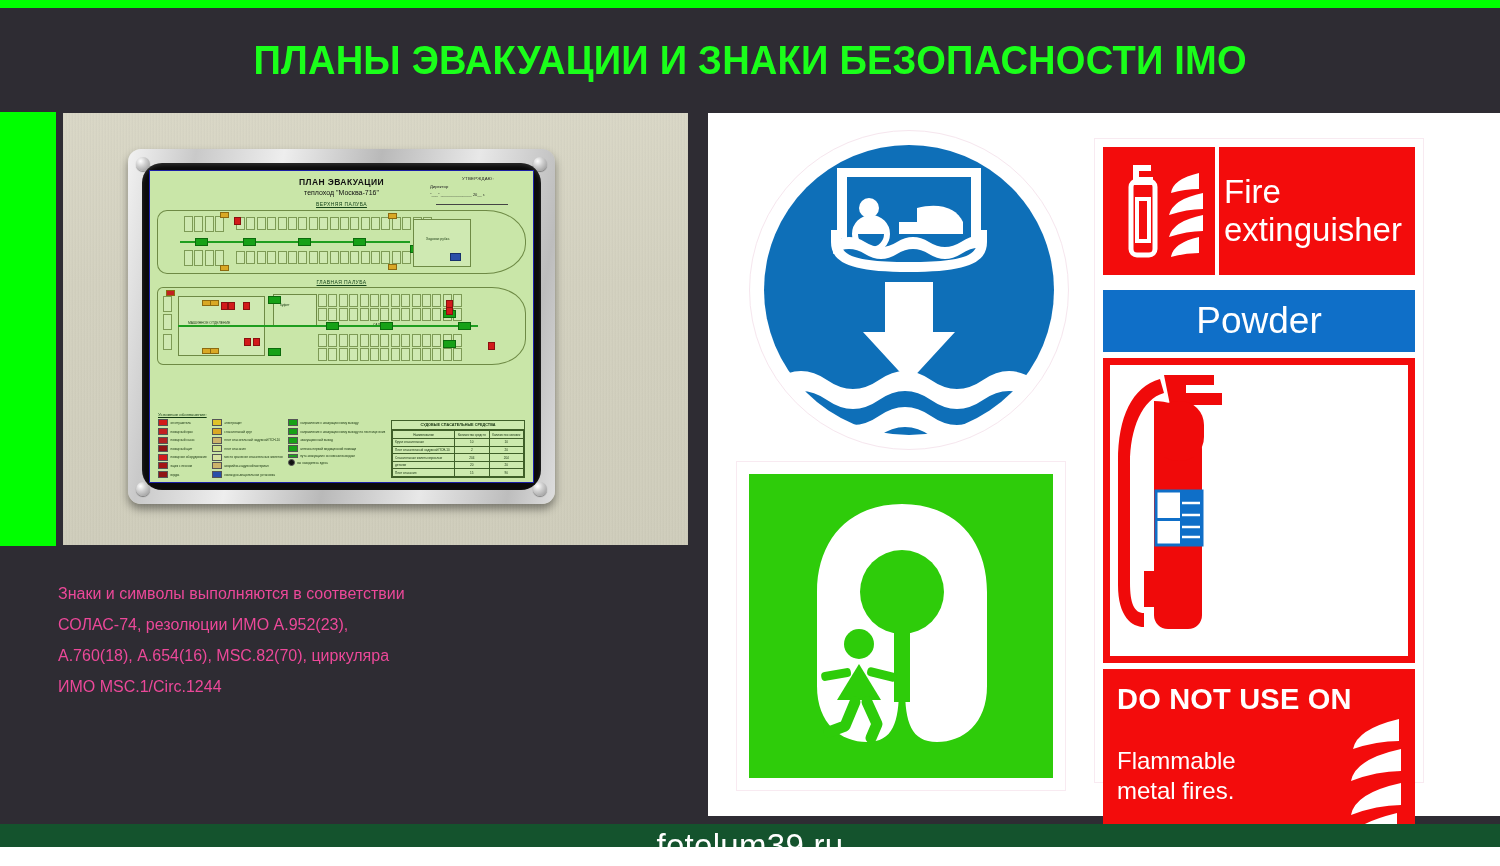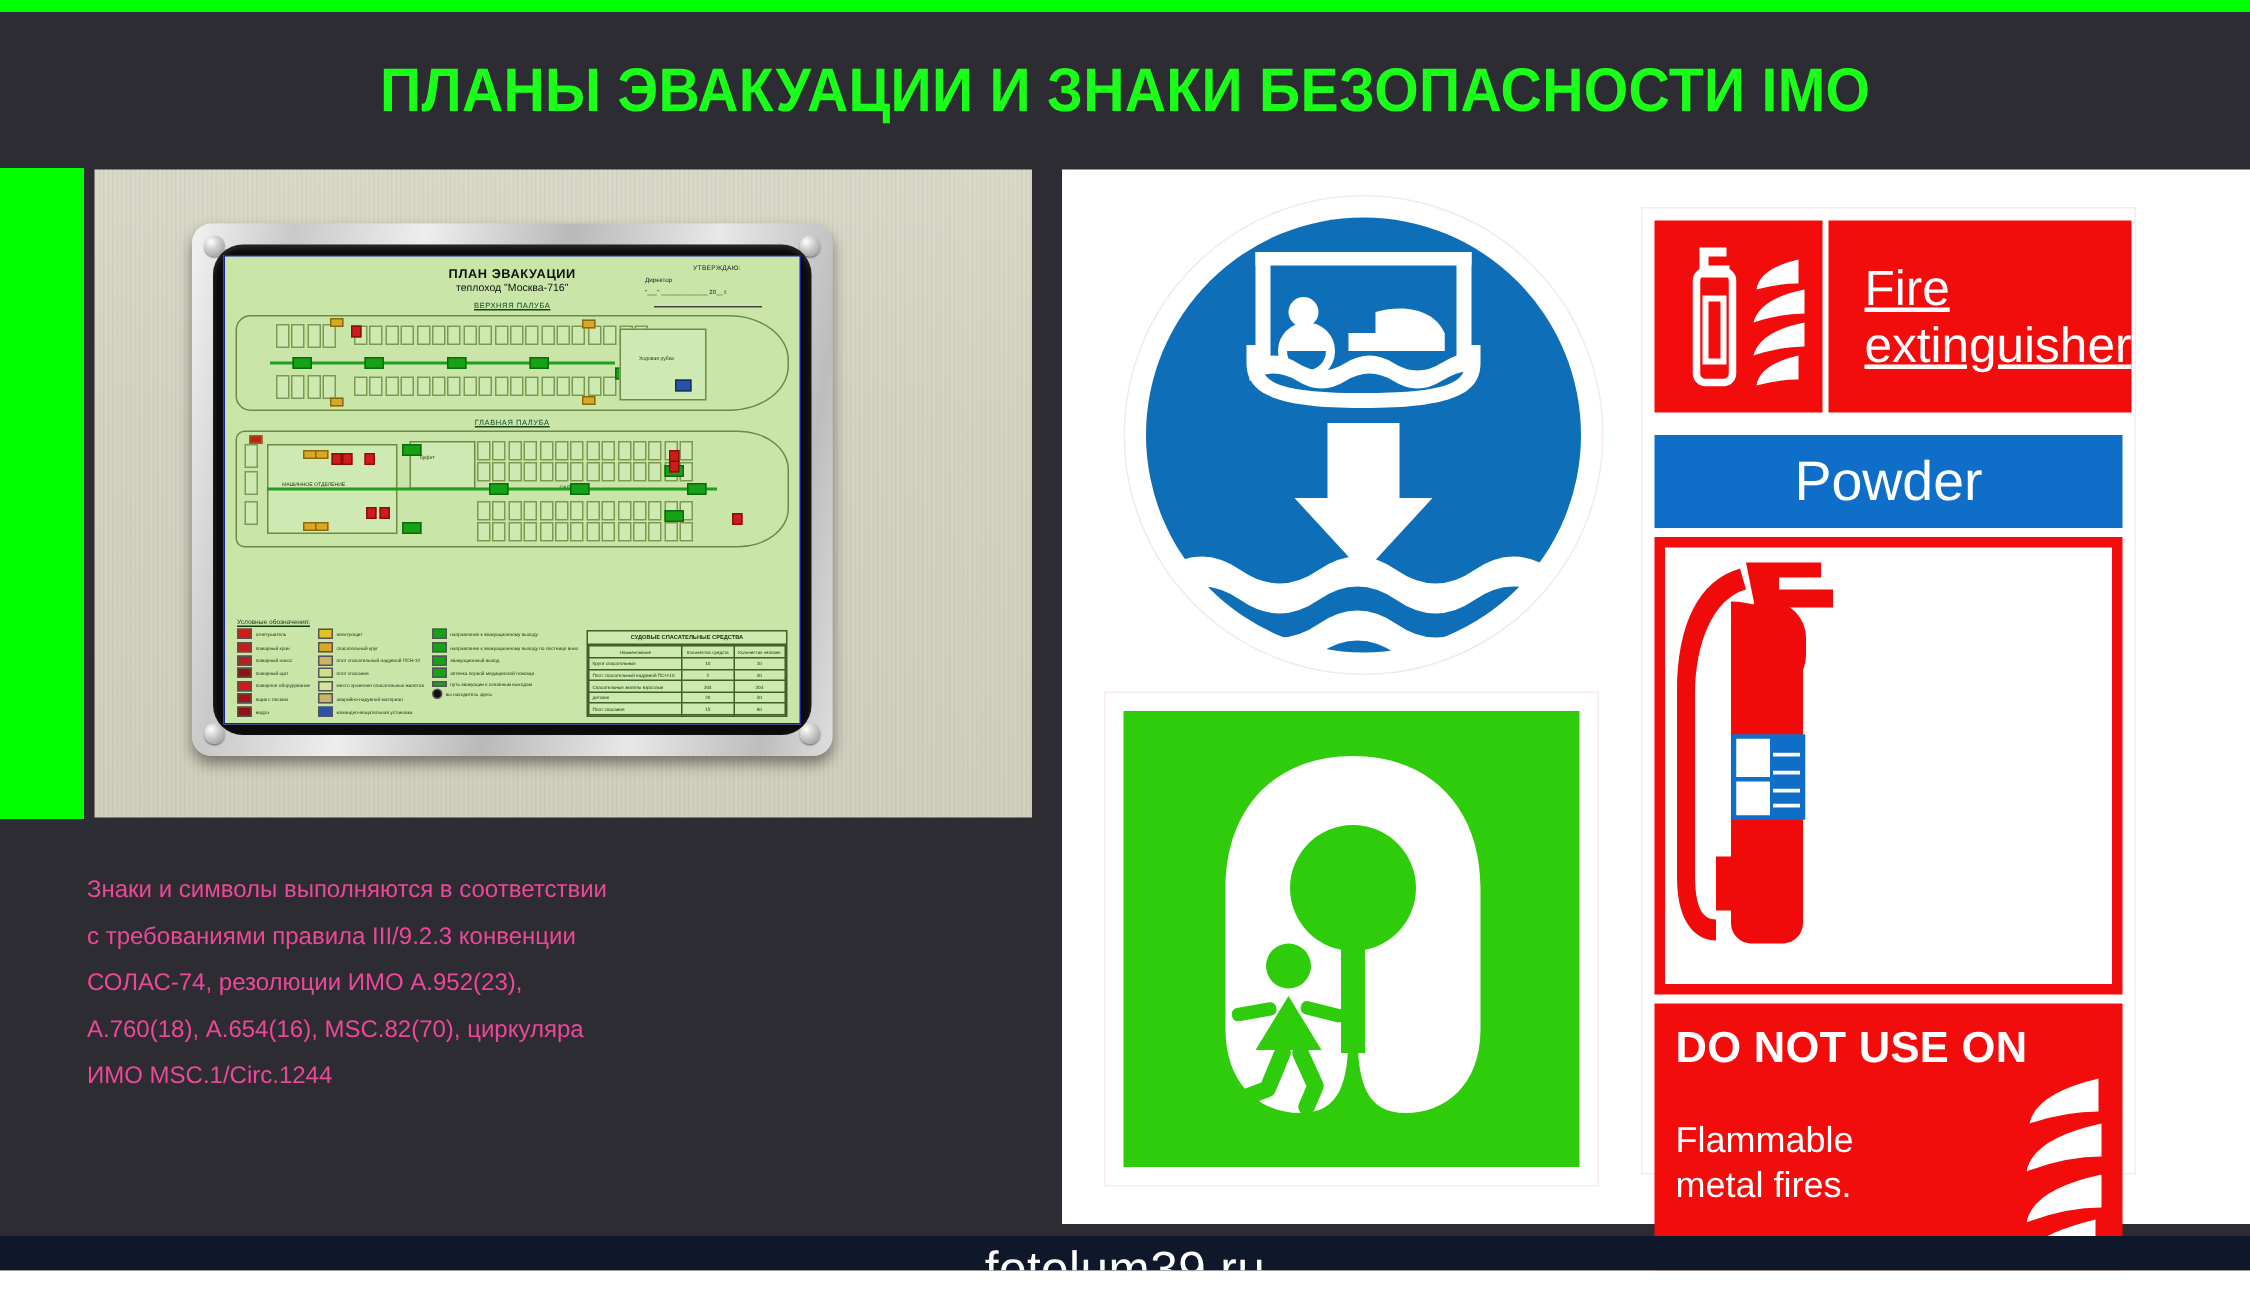--- a/index.html
+++ b/index.html
@@ -4,21 +4,21 @@
 <title>Планы эвакуации и знаки безопасности IMO</title>
 <style>
   html,body{margin:0;padding:0;background:#fff;}
   body{font-family:"Liberation Sans","DejaVu Sans",sans-serif;}
   #page{
     position:relative;width:1500px;height:847px;overflow:hidden;
     background:#2e2c33;
   }
   
   .top-rule{position:absolute;left:0;top:0;width:1500px;height:8px;background:#00ff00;}
-  .footer-bar{position:absolute;left:0;top:824px;width:1500px;height:42px;background:#0f172a;
+  .footer-bar{position:absolute;left:0;top:824px;width:1500px;height:42px;background:#14532d;
     display:flex;align-items:center;justify-content:center;}
   .footer-bar .wm{
     color:#ffffff;font-size:33px;letter-spacing:.3px;line-height:1;
     font-family:"Liberation Sans","DejaVu Sans",sans-serif;font-weight:400;
   }
   
   .title-band{position:absolute;left:0;top:8px;width:1500px;height:104px;background:#2e2c33;
      display:flex;align-items:center;justify-content:center;}
   .title-band h1{
      margin:0;color:#1aff1a;font-size:41px;font-weight:700;letter-spacing:.2px;
@@ -103,21 +103,21 @@
   .sign-boat{position:absolute;left:41px;top:17px;width:320px;height:320px;}
   .sign-boat .pinkring{position:absolute;left:0;top:0;width:100%;height:100%;border:1px solid #f6e6ee;border-radius:50%;box-sizing:border-box;}
   
   .sign-vest{position:absolute;left:28px;top:348px;width:330px;height:330px;border:1px solid #f8eaf1;box-sizing:border-box;background:#fff;}
   .sign-vest .inner{position:absolute;left:12px;top:12px;right:12px;bottom:12px;background:#2ecc0a;}
   
   .sign-fire{position:absolute;left:386px;top:25px;width:330px;height:645px;border:1px solid #f8eaf1;box-sizing:border-box;background:#fff;padding:8px;}
   .fe-row1{display:flex;height:128px;gap:4px;}
   .fe-icon{width:112px;background:#f30c0c;position:relative;}
   .fe-label{flex:1;background:#f30c0c;color:#fff;display:flex;flex-direction:column;justify-content:center;
-     padding-left:24px;box-sizing:border-box;font-size:33px;line-height:38px;text-decoration:underline;}
+     padding-left:5px;box-sizing:border-box;font-size:33px;line-height:38px;}
   .fe-powder{margin-top:15px;height:62px;background:#0f6fc8;color:#fff;display:flex;align-items:center;justify-content:center;font-size:37px;}
   .fe-use{margin-top:6px;height:305px;border:7px solid #f30c0c;box-sizing:border-box;background:#fff;display:flex;}
   .fe-use .pic{width:118px;position:relative;}
   .fe-use .txt{flex:1;color:#f00a0a;font-size:24px;line-height:29.5px;padding-top:56px;padding-left:6px;box-sizing:border-box;}
   .fe-dont{margin-top:6px;height:178px;background:#f30c0c;color:#fff;position:relative;padding:14px 0 0 14px;box-sizing:border-box;}
   .fe-dont .hd{font-size:29px;letter-spacing:.2px;font-weight:bold;}
   .fe-dont .bd{font-size:24px;line-height:29.5px;margin-top:30px;}
   .fe-dont .flame{position:absolute;right:10px;bottom:12px;}
   svg{display:block;}
 </style>
@@ -465,21 +465,20 @@
               </table>
           </div>
 
         </div>
       </div>
     </div>
   </div>
 
   <div class="caption">
     <div>Знаки и символы выполняются в соответствии</div>
-    <div>с требованиями правила III/9.2.3 конвенции</div>
     <div>СОЛАС-74, резолюции ИМО А.952(23),</div>
     <div>А.760(18), А.654(16), MSC.82(70), циркуляра</div>
     <div>ИМО MSC.1/Circ.1244</div>
   </div>
 
   <div class="right-panel">
 
     <div class="sign-boat">
       <div class="pinkring"></div>
       <svg width="320" height="320" viewBox="0 0 320 320">

